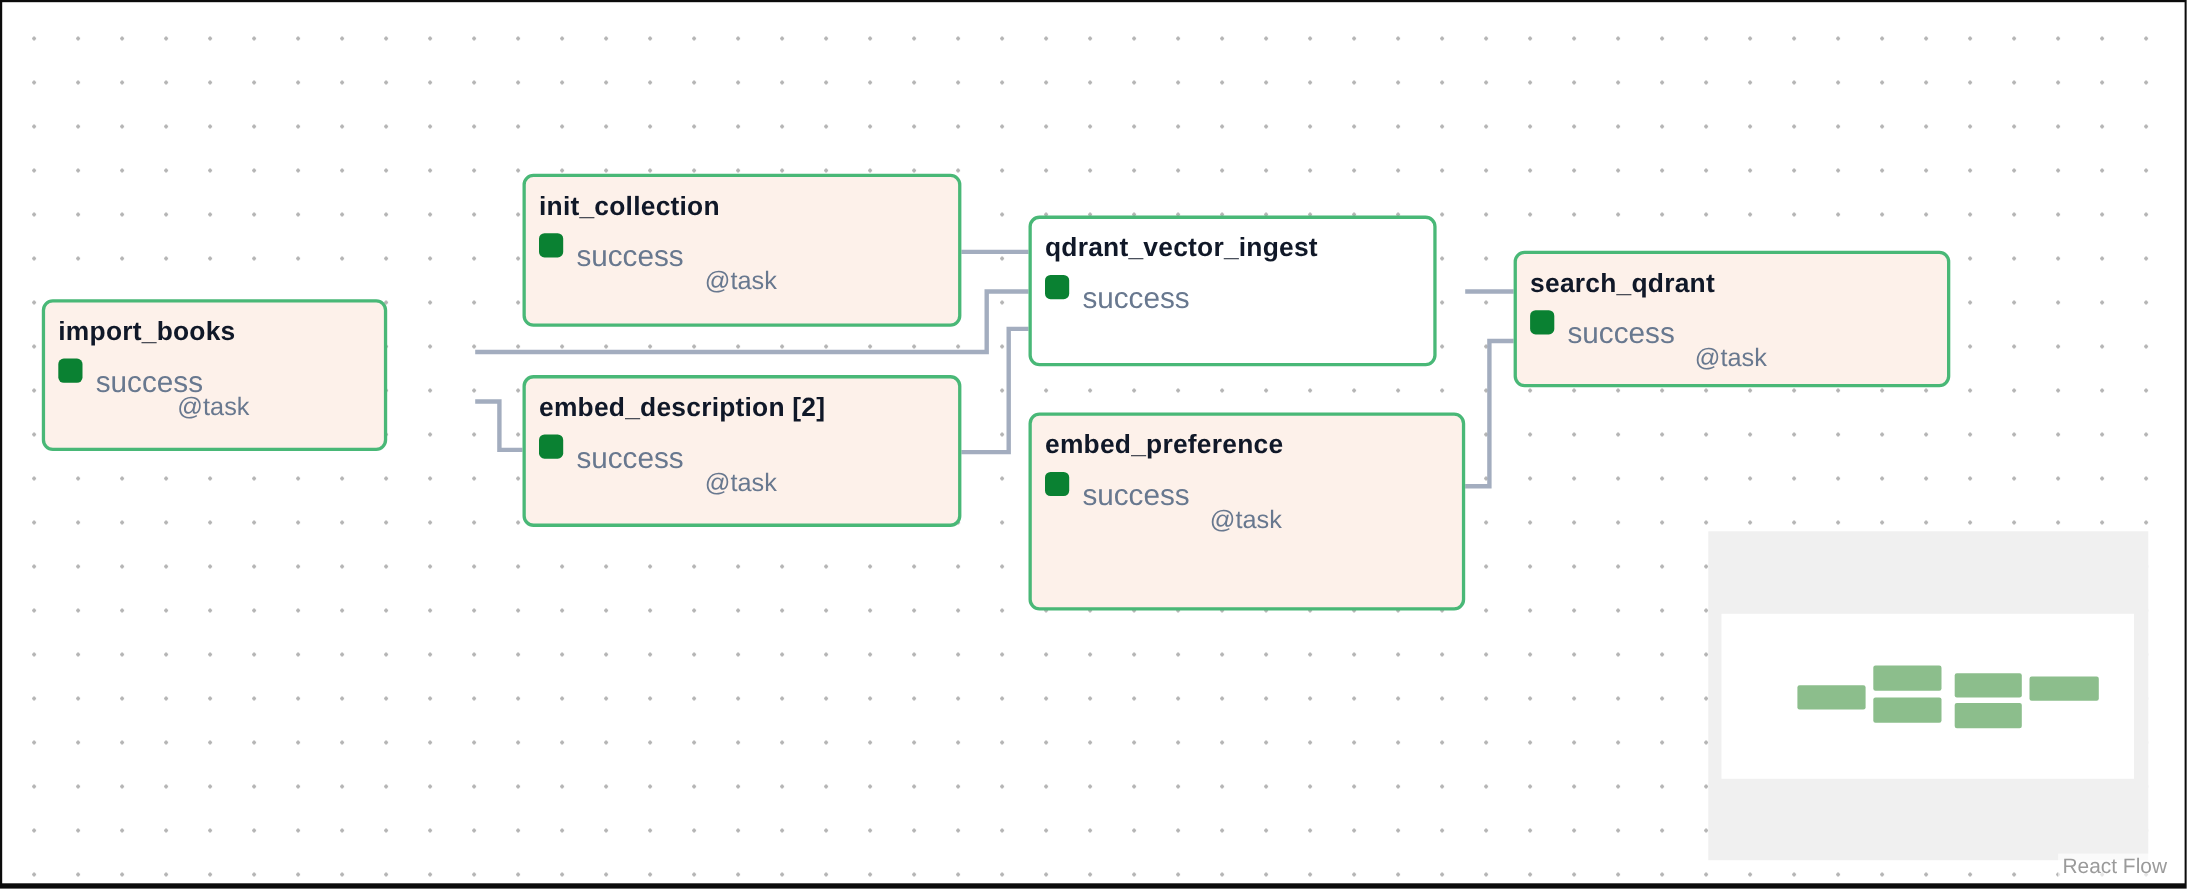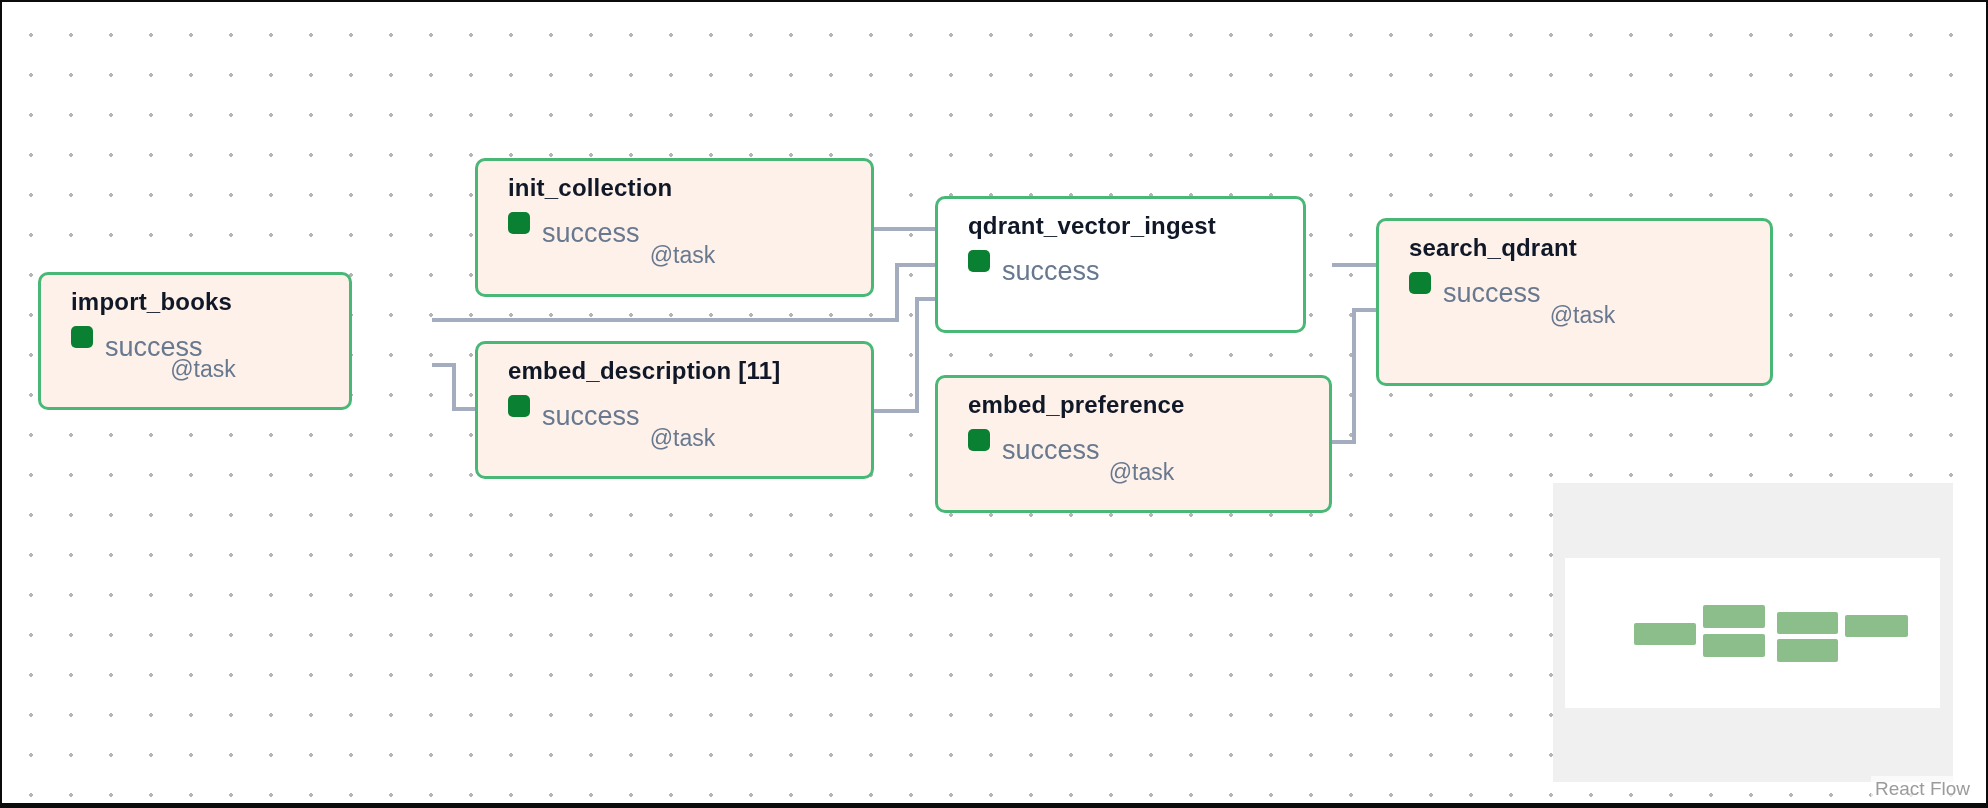--- a/index.html
+++ b/index.html
@@ -13,21 +13,21 @@
     background-color:#ffffff;
     background-image:radial-gradient(var(--canvas-dot) 1.6px, transparent 1.8px);
     background-size:40px 40px;background-position:9px 13px;
     overflow:hidden;
   }
   .edges{position:absolute;left:0;top:0;pointer-events:none;}
   .edges polyline{fill:none;stroke:var(--edge);stroke-width:4;stroke-linejoin:miter;stroke-linecap:butt;}
   .node{
     position:absolute;box-sizing:border-box;
     border:3.5px solid var(--node-border);border-radius:10px;
-    padding:11px 17px 0 30px;
+    padding:11px 17px 0 12px;
   }
   .node-title{
     font-size:24px;font-weight:bold;color:var(--text-title);
     line-height:31px;white-space:nowrap;letter-spacing:.2px;
   }
   .node-status{display:flex;align-items:center;gap:12px;margin-top:5px;height:29px;}
   .status-square{width:22px;height:22px;border-radius:5px;background:var(--status-success);flex:none;}
   .status-text{font-size:27px;color:var(--text-secondary);line-height:29px;margin-top:21px;}
   .node-operator{font-size:23px;color:var(--text-secondary);line-height:29px;margin-top:4px;padding-left:3px;white-space:nowrap;text-align:center;}
   .minimap{position:absolute;background:var(--minimap-mask);}
@@ -66,46 +66,46 @@
     <div class="node" style="left: 473px; top: 156px; width: 399px; height: 139px; background: rgb(253, 241, 234);">
       <div class="node-title">init_collection</div>
       <div class="node-status">
         <span class="status-square"></span>
         <span class="status-text">success</span>
       </div>
       <div class="node-operator">@task</div>
     </div>
 
     <div class="node" style="left: 473px; top: 339px; width: 399px; height: 138px; background: rgb(253, 241, 234);">
-      <div class="node-title">embed_description [11]</div>
+      <div class="node-title">embed_description [2]</div>
       <div class="node-status">
         <span class="status-square"></span>
         <span class="status-text">success</span>
       </div>
       <div class="node-operator">@task</div>
     </div>
 
     <div class="node" style="left: 933px; top: 194px; width: 371px; height: 137px; background: rgb(255, 255, 255);">
       <div class="node-title">qdrant_vector_ingest</div>
       <div class="node-status">
         <span class="status-square"></span>
         <span class="status-text">success</span>
       </div>
     </div>
 
-    <div class="node" style="left: 933px; top: 373px; width: 397px; height: 138px; background: rgb(253, 241, 234);">
+    <div class="node" style="left: 933px; top: 373px; width: 397px; height: 180px; background: rgb(253, 241, 234);">
       <div class="node-title">embed_preference</div>
       <div class="node-status">
         <span class="status-square"></span>
         <span class="status-text">success</span>
       </div>
       <div class="node-operator">@task</div>
     </div>
 
-    <div class="node" style="left: 1374px; top: 216px; width: 397px; height: 168px; background: rgb(253, 241, 234);">
+    <div class="node" style="left: 1374px; top: 226px; width: 397px; height: 124px; background: rgb(253, 241, 234);">
       <div class="node-title">search_qdrant</div>
       <div class="node-status">
         <span class="status-square"></span>
         <span class="status-text">success</span>
       </div>
       <div class="node-operator">@task</div>
     </div>
 
     <div class="minimap" id="minimap" style="left: 1551px; top: 481px; width: 400px; height: 299px;">
       <div class="minimap-viewport" id="minimap-viewport" style="left: 12px; top: 75px; width: 375px; height: 150px;"></div>

